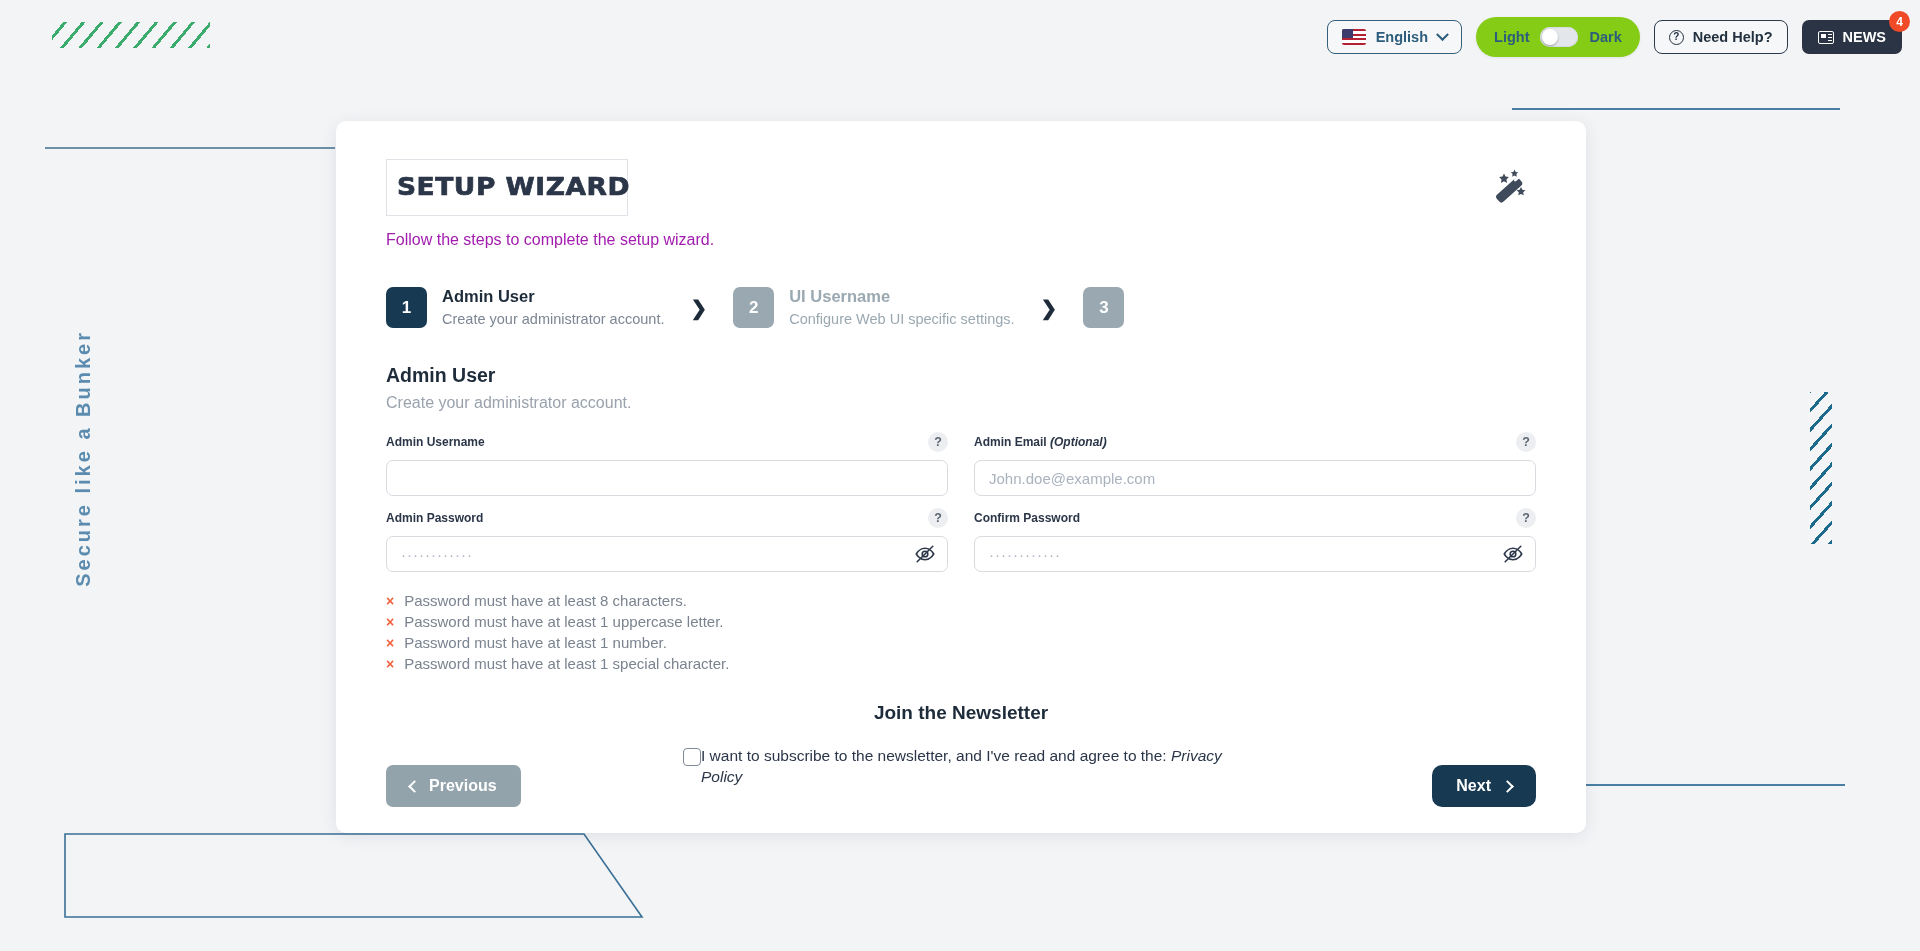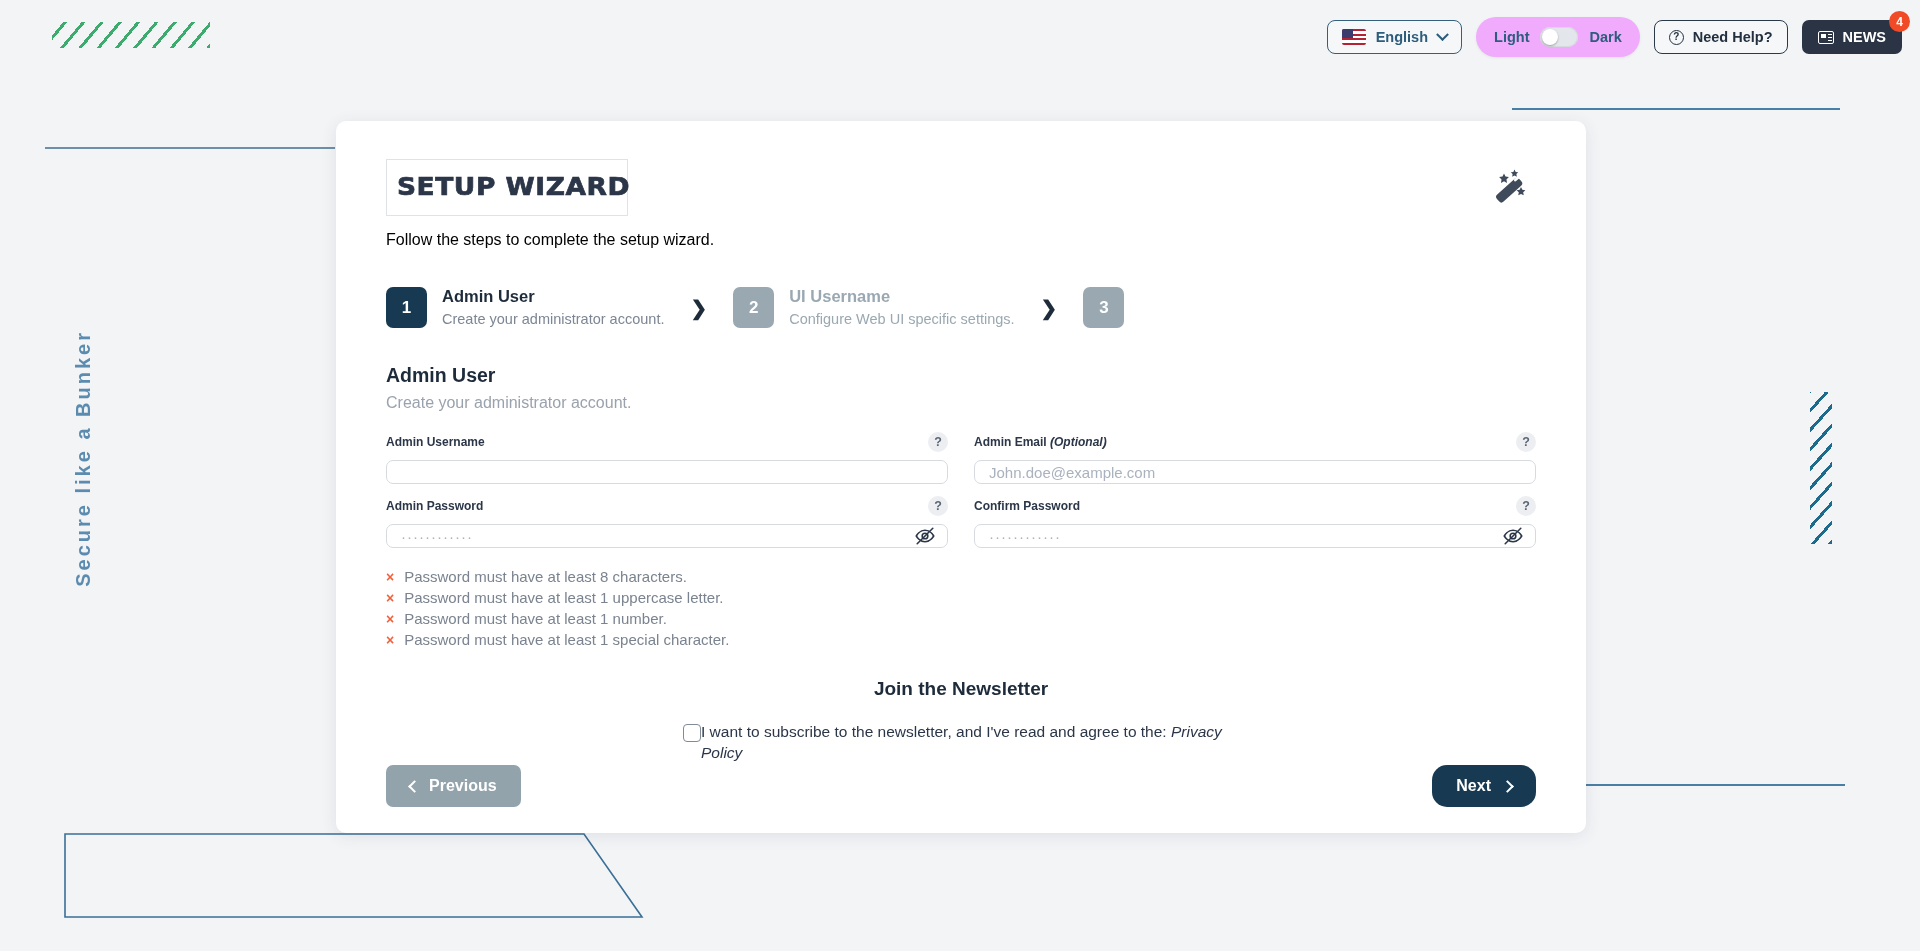--- a/index.html
+++ b/index.html
@@ -59,21 +59,21 @@
   .flag::after {
     content: ""; position: absolute; left: 0; top: 0;
     width: 11px; height: 8.5px; background: #3c3b6e;
   }
   .chev-d { width: 9px; height: 9px; border-right: 2.2px solid #2d5d7c;
     border-bottom: 2.2px solid #2d5d7c; transform: rotate(45deg) translate(-2px,-2px); }
 
   .theme-toggle {
     display: flex; align-items: center; gap: 11px;
     height: 40px; padding: 0 18px; border-radius: 20px;
-    background: #f0abfc; cursor: pointer;
+    background: #84cc16; cursor: pointer;
     box-shadow: 0 1px 3px rgba(0,0,0,.07);
   }
   .theme-toggle .tt-label { font-size: 14.5px; font-weight: 700; color: #2d5d7c; }
   .switch {
     width: 38px; height: 20px; border-radius: 10px;
     background: #e3e6ea; position: relative; flex: none;
     box-shadow: inset 0 0 0 1px #d6dade;
   }
   .switch .knob {
     position: absolute; left: 2px; top: 2px;
@@ -138,21 +138,21 @@
   .title-box {
     display: inline-block; padding: 12px 10px 14px 10px;
     border: 1px solid #dfe2e6;
   }
   .title-box .title {
     font-family: "DejaVu Sans", sans-serif;
     font-size: 25px; font-weight: 700; letter-spacing: .5px;
     color: #2b3648; transform: scaleX(1.06); transform-origin: left center;
     -webkit-text-stroke: 0.7px #2b3648;
   }
-  .subtitle { margin-top: 15px; font-size: 16px; color: #000000; }
+  .subtitle { margin-top: 15px; font-size: 16px; color: #a21caf; }
 
   .wand { width: 42px; height: 42px; margin-top: 6px; margin-right: 6px; }
 
   
   .stepper {
     margin-top: 38px; display: flex; align-items: center;
   }
   .step { display: flex; align-items: center; gap: 15px; }
   .step-num {
     width: 41px; height: 41px; border-radius: 7px;
@@ -185,21 +185,21 @@
   .field-label em { font-style: italic; }
   .help-dot {
     width: 20px; height: 20px; border-radius: 50%;
     background: #eceef1; color: #5b6573;
     font-size: 12.5px; font-weight: 700;
     display: flex; align-items: center; justify-content: center;
     cursor: pointer; flex: none;
   }
   .input-wrap { position: relative; margin-top: 8px; }
   .text-input {
-    width: 100%; height: 24px; border: 1px solid #d7dbe0; border-radius: 7px;
+    width: 100%; height: 36px; border: 1px solid #d7dbe0; border-radius: 7px;
     padding: 0 14px; font-size: 15px; color: #2b3648;
     font-family: "Liberation Sans", sans-serif; background: #fff; outline: none;
   }
   .text-input::placeholder { color: #a9b2bd; }
   .pw-input { padding-right: 44px; letter-spacing: 1px; }
   .eye-btn {
     position: absolute; right: 12px; top: 50%; transform: translateY(-50%);
     width: 22px; height: 22px; cursor: pointer;
     display: flex; align-items: center; justify-content: center;
   }
@@ -230,21 +230,21 @@
   }
   .btn-prev {
     display: flex; align-items: center; gap: 10px;
     height: 42px; padding: 0 24px; border-radius: 7px;
     background: #93a3ac; color: #fff;
     font-size: 16px; font-weight: 700; cursor: pointer; border: none;
     font-family: "Liberation Sans", sans-serif;
   }
   .btn-next {
     display: flex; align-items: center; gap: 12px;
-    height: 42px; padding: 0 24px; border-radius: 15px;
+    height: 42px; padding: 0 24px; border-radius: 10px;
     background: #173a52; color: #fff;
     font-size: 16px; font-weight: 700; cursor: pointer; border: none;
     font-family: "Liberation Sans", sans-serif;
   }
   .chev { width: 9px; height: 9px; flex: none; }
   .chev-l { border-left: 2.4px solid #fff; border-bottom: 2.4px solid #fff; transform: rotate(45deg); }
   .chev-r { border-right: 2.4px solid #fff; border-top: 2.4px solid #fff; transform: rotate(45deg); }
 </style>
 </head>
 <body>

